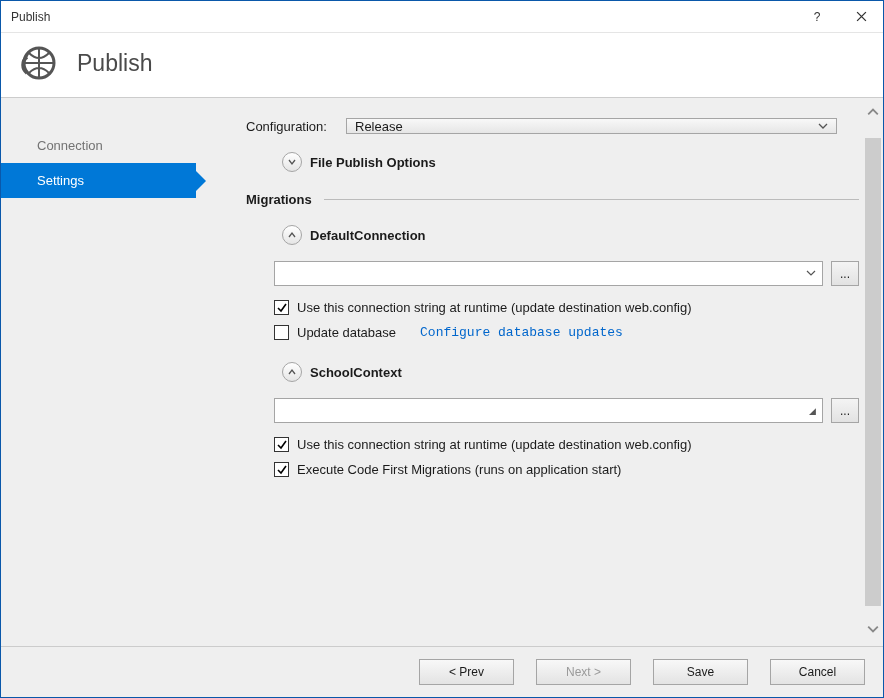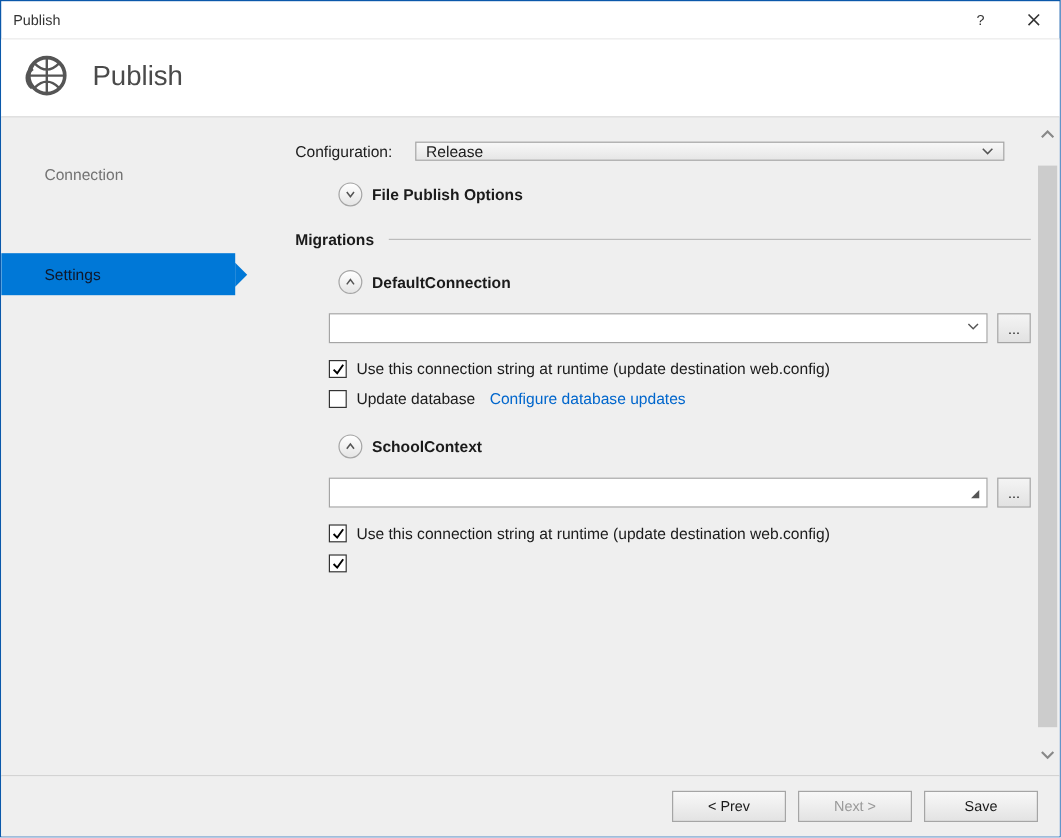--- a/index.html
+++ b/index.html
@@ -7,21 +7,21 @@
   .window { width:884px; height:698px; border:1px solid #0a58aa; background:#fff; display:flex; flex-direction:column; position:relative;}
   .titlebar { height:32px; display:flex; align-items:center; padding-left:10px; border-bottom:1px solid #e5e5e5; }
   .title-text { flex:1; font-size:12px; color:#333; }
   .titlebar-btn { width:44px; height:32px; display:flex; align-items:center; justify-content:center; color:#333; }
   .header { display:flex; align-items:center; padding:10px 18px 14px 18px; border-bottom:1px solid #ccc; background:#fff;}
   .header-icon { width:40px; height:40px; margin-right:18px; display:flex; align-items:center; justify-content:center;}
   .header-title { font-size:23px; color:#4a4a4a; font-weight:400;}
   .body { flex:1; display:flex; background:#efefef; overflow:hidden; border-bottom:1px solid #ccc;}
   .sidebar { width:195px; padding-top:30px;}
   .nav-item { padding:10px 18px 10px 36px; font-size:13px; cursor:default;}
-  .nav-item.active { background:#0078d7; color:#0f172a; position:relative;margin-top:48px;}
+  .nav-item.active { background:#0078d7; color:#ffffff; position:relative;}
   .nav-item.active:after { content:""; position:absolute; right:-10px; top:50%; transform:translateY(-50%); border-left:10px solid #0078d7; border-top:10px solid transparent; border-bottom:10px solid transparent;}
   .nav-item:not(.active){ color:#737373;}
   .content { flex:1; position:relative; padding:20px 24px 8px 50px; overflow:hidden;}
   .row { display:flex; align-items:center; margin-bottom:18px;}
   .label { width:100px; font-size:13px;}
   .combo { flex:1; height:16px; border:1px solid #a5a5a5; background:linear-gradient(#f8f8f8,#e6e6e6); display:flex; align-items:center; padding:0 8px; font-size:13px; position:relative;}
   .combo .arrow { position:absolute; right:8px; }
   .expander-toggle { width:20px; height:20px; border:1px solid #a5a5a5; border-radius:50%; display:inline-flex; align-items:center; justify-content:center; background:linear-gradient(#fff,#e5e5e5); margin-right:8px; flex-shrink:0;}
   .section-head { display:flex; align-items:center; margin-bottom:16px;padding-left:36px;}
   .section-title { font-weight:bold; font-size:13px;}
@@ -29,25 +29,25 @@
   .divider-head .section-title { margin-right:12px;}
   .divider-line { flex:1; height:1px; background:#bbb;}
   .db-block { margin-left:0px; margin-bottom:22px;}
   .conn-row { display:flex; align-items:center; margin:8px 0 14px 28px;}
   .conn-input { flex:1; height:25px; border:1px solid #a5a5a5; background:#fff; padding:0 6px; display:flex; align-items:center; justify-content:flex-end;}
   .conn-arrow { font-size:10px; color:#555;}
   .browse-btn { width:28px; height:25px; border:1px solid #a5a5a5; background:linear-gradient(#f4f4f4,#e2e2e2); margin-left:8px; display:flex; align-items:center; justify-content:center; font-size:12px;}
   .chk-row { display:flex; align-items:flex-end; margin-left:28px; margin-bottom:10px; font-size:13px;}
   .chk { width:15px; height:15px; border:1px solid #333; margin-right:8px; display:inline-flex; align-items:center; justify-content:center; background:#fff; flex-shrink:0;}
   .chk.checked svg{ display:block;} .chk:not(.checked) svg{display:none;}
-  .link { color:#0066cc; margin-left:12px;}
+  .link { color:#0066cc; margin-left:24px;font-family:Liberation Mono, monospace;}
   .scroll-up, .scroll-down { position:absolute; right:4px; color:#888;}
   .scroll-up { top:8px;} .scroll-down { bottom:8px;}
   .scroll-track { position:absolute; right:2px; top:40px; bottom:40px; width:16px; background:#ccc;}
-  .footer { padding:12px 18px; display:flex; justify-content:flex-end; gap:10px; background:#efefef;}
+  .footer { padding:12px 18px; display:flex; justify-content:flex-end; gap:22px; background:#efefef;}
   .btn { width:95px; height:26px; border:1px solid #a5a5a5; background:linear-gradient(#f8f8f8,#e3e3e3); display:flex; align-items:center; justify-content:center; font-size:12px;}
   .btn.disabled { color:#9a9a9a;}
 </style>
 </head>
 <body>
 
 <div class="window">
   <div class="titlebar">
     <span class="title-text">Publish</span>
     <div class="titlebar-btn">
@@ -175,24 +175,26 @@
               </svg>
           </span>
           <span>Use this connection string at runtime (update destination web.config)</span>
         </div>
         <div class="chk-row">
           <span class="chk checked">
             <svg width="12" height="12" viewBox="0 0 12 12">
                 <path d="M2 6 L5 9 L10 2" stroke="#000" stroke-width="1.6" fill="none"></path>
               </svg>
           </span>
+          <span>Execute Code First Migrations (runs on application start)</span>
         </div>
       </div>
 
     </div>
   </div>
 
   <div class="footer">
     <div class="btn">&lt; Prev</div>
     <div class="btn disabled">Next &gt;</div>
     <div class="btn">Save</div>
+    <div class="btn">Cancel</div>
   </div>
 </div>
 
 </body></html>

